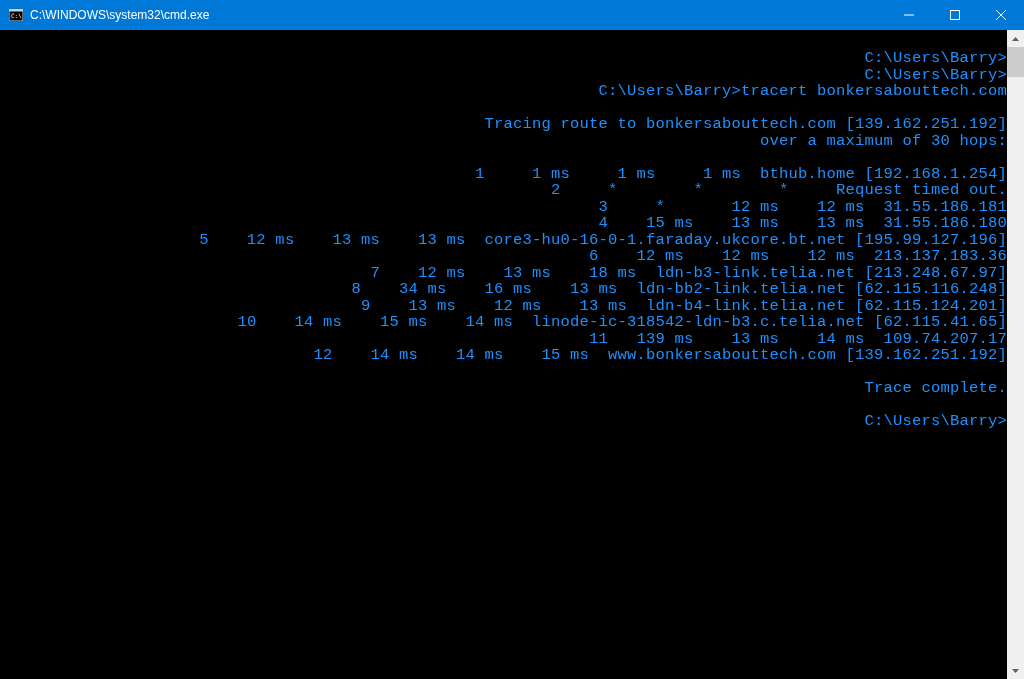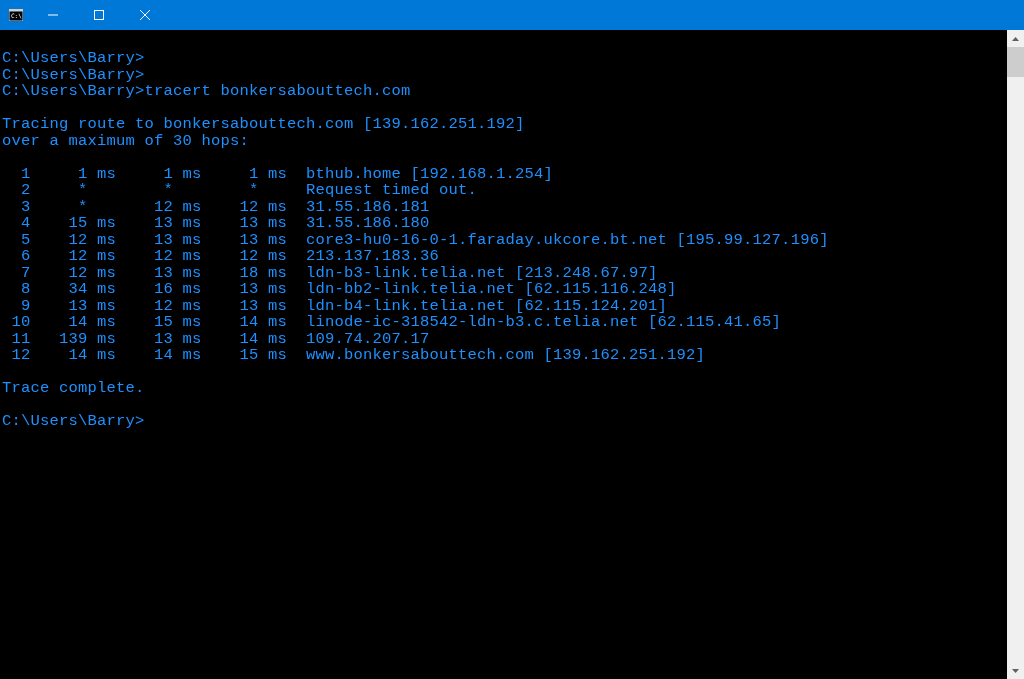--- a/index.html
+++ b/index.html
@@ -62,20 +62,21 @@
       flex: 1;
       background: #000;
       color: #1e90ff;
       font-family: Consolas, 'Courier New', monospace;
       font-size: 15.5px;
       line-height: 16.5px;
       padding: 20px 0 0 2px;
       white-space: pre;
       letter-spacing: 0.2px;
       overflow: hidden;
+      text-align: right;
     }
     .scrollbar {
       width: 17px;
       background: #f0f0f0;
       display: flex;
       flex-direction: column;
     }
     .scroll-btn {
       width: 17px;
       height: 17px;
@@ -103,20 +104,21 @@
 
 <div class="window">
   <div class="titlebar">
     <span class="titlebar-icon">
       <svg width="14" height="12" viewBox="0 0 14 12">
         <rect x="0" y="0" width="14" height="12" fill="#000" stroke="#fff" stroke-width="0.8"></rect>
         <rect x="0" y="0" width="14" height="2.5" fill="#d0d0d0"></rect>
         <text x="2" y="9" font-size="6" fill="#fff" font-family="monospace">C:\</text>
       </svg>
     </span>
+    <span class="titlebar-title">C:\WINDOWS\system32\cmd.exe</span>
     <div class="titlebar-controls">
       <div class="titlebar-btn">
         <svg width="10" height="10" viewBox="0 0 10 10">
             <line x1="0" y1="5" x2="10" y2="5" stroke="#fff" stroke-width="1"></line>
           </svg>
       </div>
       <div class="titlebar-btn">
         <svg width="10" height="10" viewBox="0 0 10 10">
             <rect x="0.5" y="0.5" width="9" height="9" fill="none" stroke="#fff" stroke-width="1"></rect>
           </svg>

